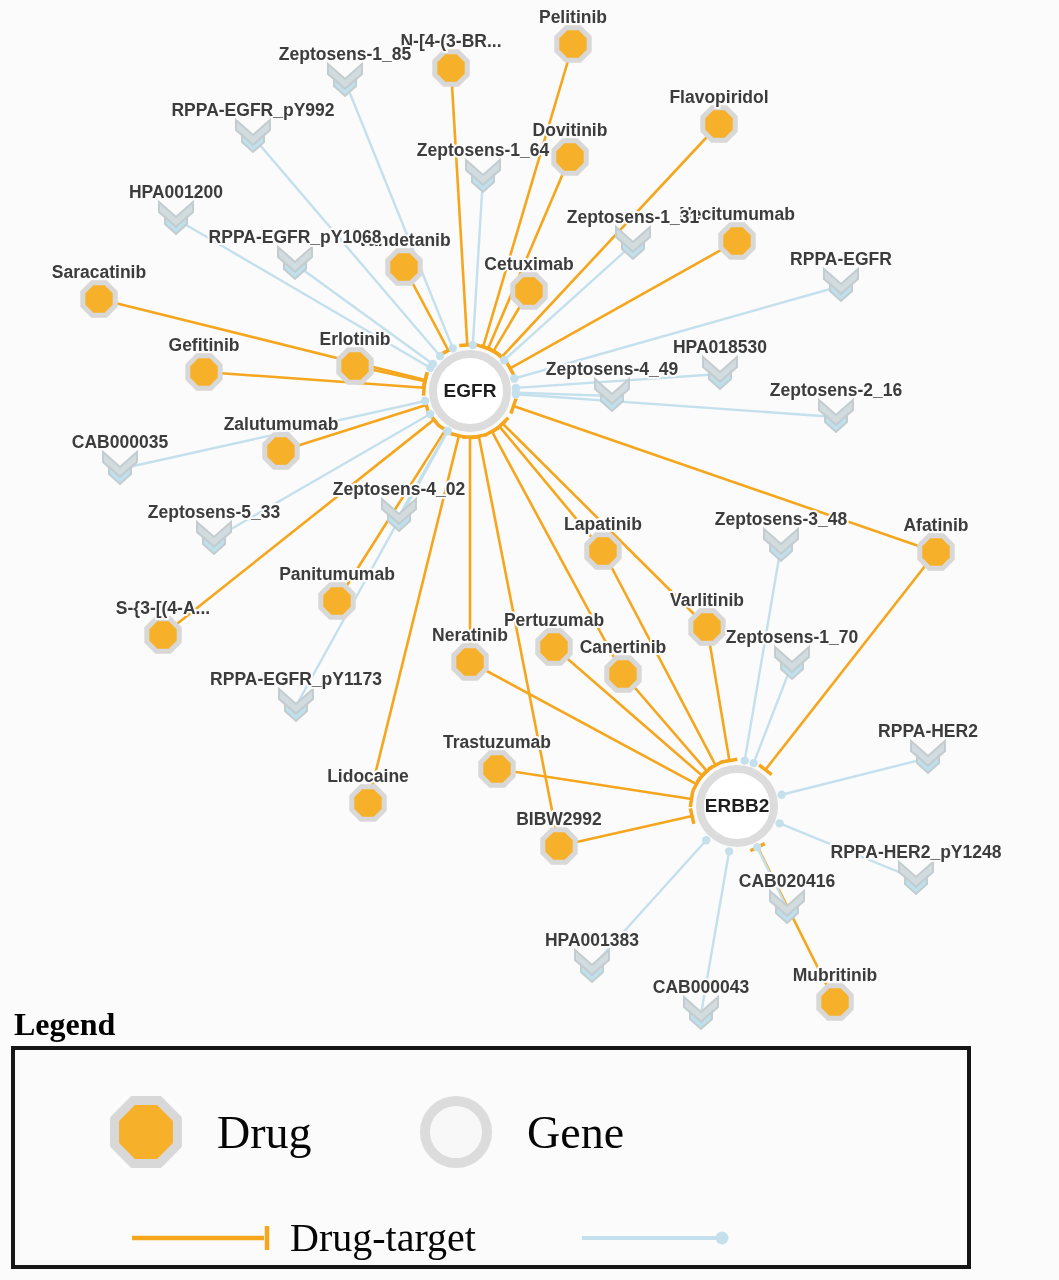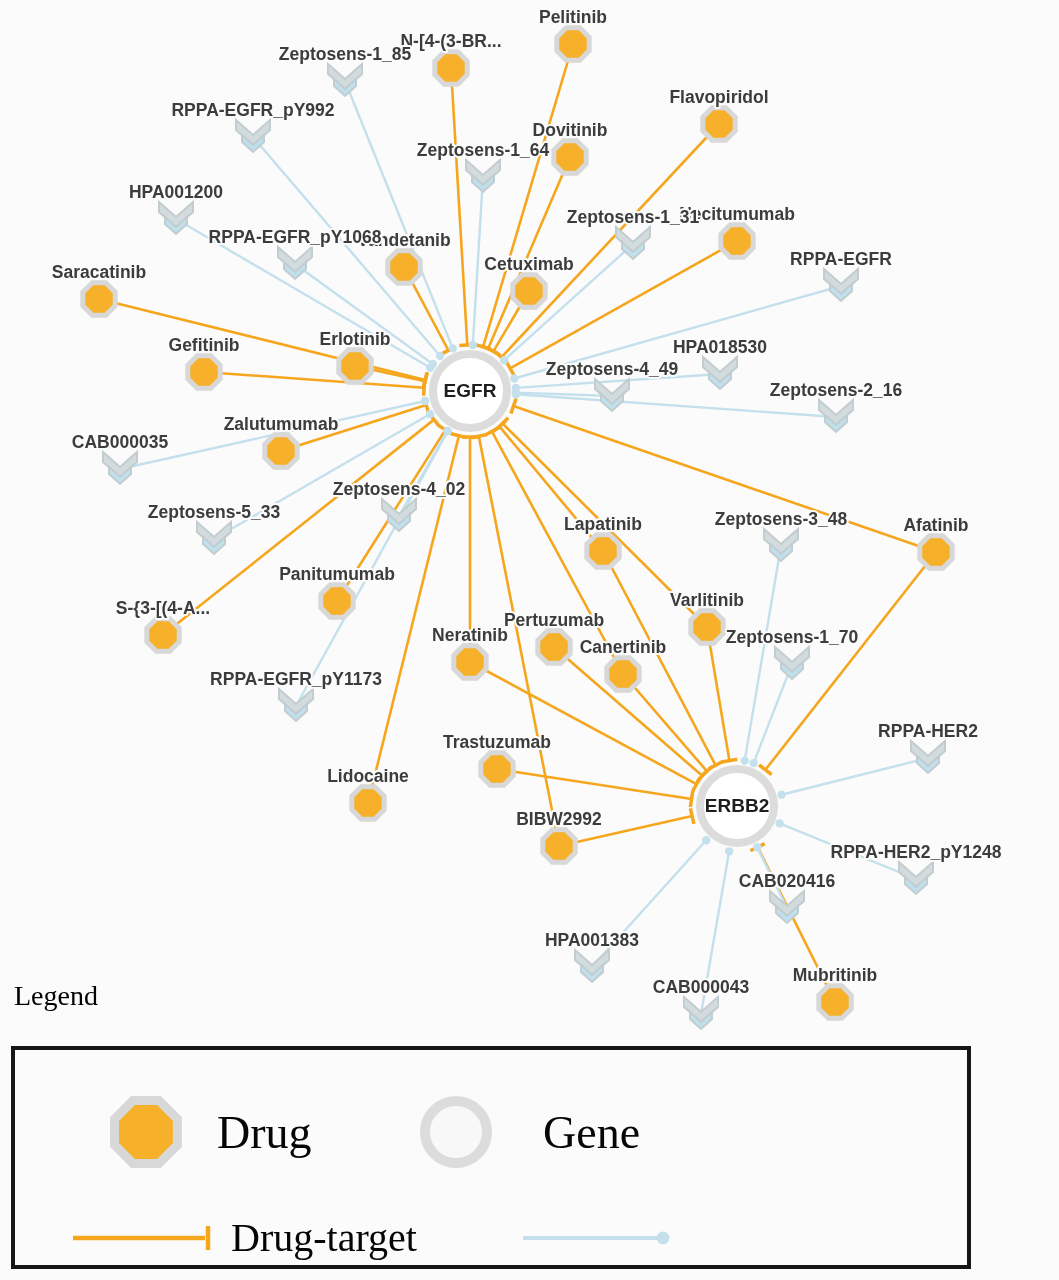--- a/index.html
+++ b/index.html
@@ -4,30 +4,30 @@
 <style>
   html,body{margin:0;padding:0;}
   .page{position:relative;width:1059px;height:1280px;background:#FBFBFB;overflow:hidden;
         font-family:"Liberation Sans",sans-serif;}
   #network{position:absolute;left:0;top:0;}
   .node-label{font-family:"Liberation Sans",sans-serif;font-weight:bold;font-size:17.5px;
               fill:#3C3C3C;text-anchor:middle;paint-order:stroke;stroke:#FBFBFB;stroke-width:4px;
               stroke-linejoin:round;}
   .gene-label{font-family:"Liberation Sans",sans-serif;font-weight:bold;font-size:19px;
               fill:#1E1E1E;text-anchor:middle;}
-  .legend-title{position:absolute;left:14px;top:980px;font-family:"Liberation Serif",serif;
-                font-weight:normal;font-size:28px;color:#000;}
+  .legend-title{position:absolute;left:14px;top:1006px;font-family:"Liberation Serif",serif;
+                font-weight:bold;font-size:32px;color:#000;}
   .legend-box{position:absolute;left:11px;top:1046px;width:960px;height:223px;
               border:4px solid #161616;box-sizing:border-box;background:#FBFBFB;}
   .row-nodes{display:flex;align-items:center;height:120px;margin-top:22px;padding-left:88px;}
   .legend-item{display:flex;align-items:center;}
   .li-drug-item{width:310px;}
-  .li-gene-item{width:286px;gap:16px;}
+  .li-gene-item{width:286px;}
   .li-text{font-family:"Liberation Serif",serif;font-size:46px;color:#060606;margin-left:28px;}
-  .row-edges{display:flex;align-items:center;margin-top:22px;padding-left:54px;}
+  .row-edges{display:flex;align-items:center;margin-top:22px;padding-left:113px;}
   .li-edge-drug{width:450px;}
   .edge-text{font-family:"Liberation Serif",serif;font-size:40px;color:#060606;margin-left:12px;}
   .lg-oct{fill:#F6B02A;stroke:#D8D8D8;stroke-width:9;}
   .lg-gene{fill:#F8F8F8;stroke:#DCDCDC;stroke-width:10;}
   .ab-outer{fill:#D2DBDE;stroke:#C3CCCF;stroke-width:1;}
   .ab-inner{fill:#BFE0ED;stroke:#C3CCCF;stroke-width:1;}
   .lg-dline{stroke:#F5A61D;stroke-width:4.5;}
   .lg-aline{stroke:#C4E0ED;stroke-width:4;}
   .lg-adot{fill:#C4E0ED;}
 </style>

